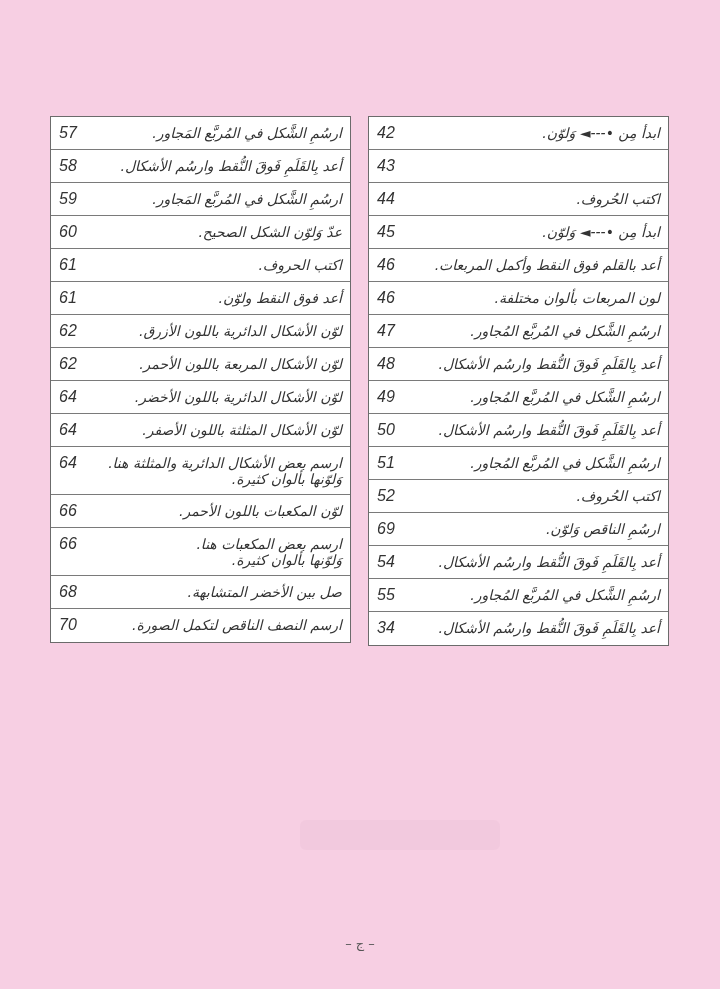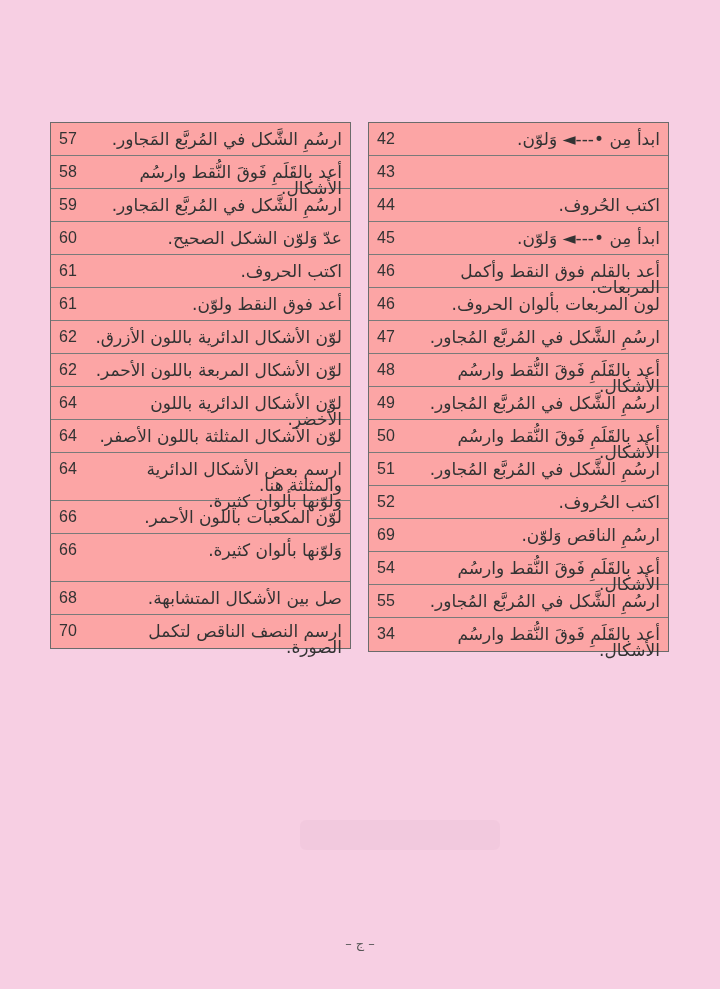--- a/index.html
+++ b/index.html
@@ -5,43 +5,44 @@
   html, body { margin:0; padding:0; }
   body {
     width:720px; height:989px; overflow:hidden;
     background:#f7cfe3;
     font-family:"DejaVu Sans", sans-serif;
     color:#333;
     position:relative;
   }
   .toc-table {
     position:absolute;
-    top:122px;
+    top:116px;
     width:299px;
     border-collapse:collapse;
     border:1.5px solid #6b6b6b;
-    background:#fca5a5;
+    background:#ffffff;
+    font-style:italic;
   }
   .toc-table.left { left:50px; }
   .toc-table.right { left:368px; }
   .toc-row { display:flex; border-bottom:1px solid #7a7a7a; }
   .toc-row:last-child { border-bottom:none; }
   .toc-row .page {
     width:30px;
     padding-left:8px;
     font-family:"Liberation Sans", sans-serif;
     font-size:16px;
     color:#333;
     display:flex; align-items:flex-start; padding-top:7px;
   }
   .toc-row .title {
     flex:1;
     direction:rtl;
     text-align:right;
-    font-size:17px;
+    font-size:14px;
     line-height:16px;
     padding:8px 8px 8px 4px;
     color:#333;
   }
   .toc-row .title .line { display:block; }
   .h33 { height:33px; box-sizing:border-box; }
   .h48 { height:48px; box-sizing:border-box; }
   .page-number {
     position:absolute;
     top:936px; left:0; width:720px;
@@ -106,26 +107,27 @@
         <span class="line">وَلوّنها بألوان كثيرة.</span>
       </span>
     </div>
   <div class="toc-row h33">
       <span class="page">66</span>
       <span class="title">لوّن المكعبات باللون الأحمر.</span>
     </div>
   <div class="toc-row h48">
       <span class="page">66</span>
       <span class="title">
+        <span class="line">ارسم بعض المكعبات هنا.</span>
         <span class="line">وَلوّنها بألوان كثيرة.</span>
       </span>
     </div>
   <div class="toc-row h33">
       <span class="page">68</span>
-      <span class="title">صل بين الأشكال المتشابهة.</span>
+      <span class="title">صل بين الأخضر المتشابهة.</span>
     </div>
   <div class="toc-row h33">
       <span class="page">70</span>
       <span class="title">ارسم النصف الناقص لتكمل الصورة.</span>
     </div>
 </div>
 
 <div class="toc-table right">
   <div class="toc-row h33">
       <span class="page">42</span>
@@ -141,21 +143,21 @@
   <div class="toc-row h33">
       <span class="page">45</span>
       <span class="title">ابدأ مِن •---◄ وَلوّن.</span>
     </div>
   <div class="toc-row h33">
       <span class="page">46</span>
       <span class="title">أعد بالقلم فوق النقط وأكمل المربعات.</span>
     </div>
   <div class="toc-row h33">
       <span class="page">46</span>
-      <span class="title">لون المربعات بألوان الحروف.</span>
+      <span class="title">لون المربعات بألوان مختلفة.</span>
     </div>
   <div class="toc-row h33">
       <span class="page">47</span>
       <span class="title">ارسُمِ الشَّكل في المُربَّع المُجاور.</span>
     </div>
   <div class="toc-row h33">
       <span class="page">48</span>
       <span class="title">أعد بِالقَلَمِ فَوقَ النُّقط وارسُم الأشكال.</span>
     </div>
   <div class="toc-row h33">

